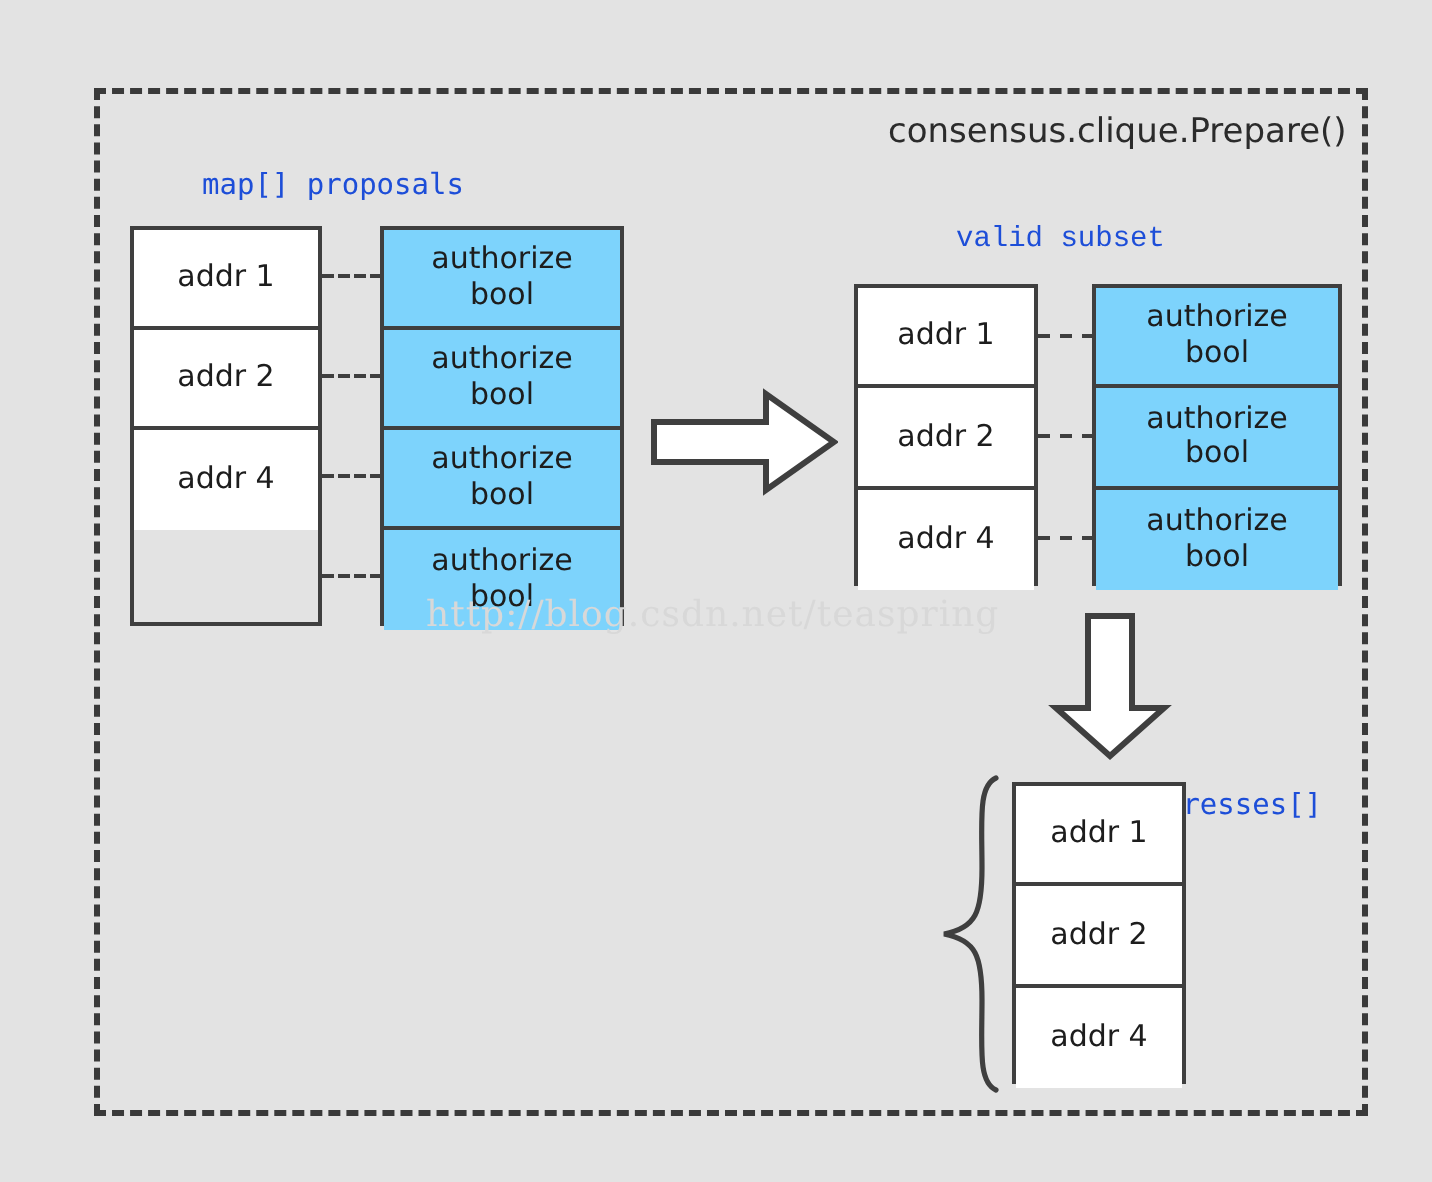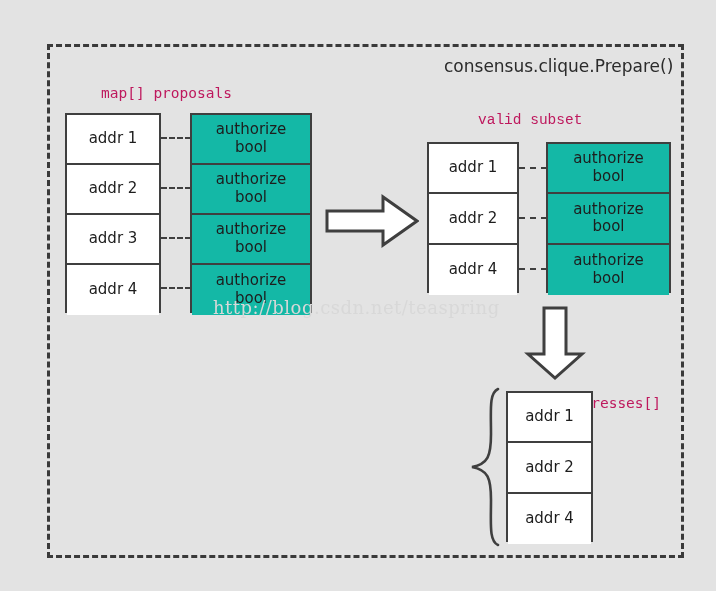--- a/index.html
+++ b/index.html
@@ -41,21 +41,21 @@
     top: 56px;
     font-size: 17px;
     color: #2b2b2b;
     white-space: nowrap;
     font-family: "DejaVu Sans", sans-serif;
   }
   .mono-label {
     position: absolute;
     font-family: "DejaVu Sans Mono", monospace;
     font-size: 14.5px;
-    color: #be185d;
+    color: #1d4ed8;
     letter-spacing: 0px;
     white-space: nowrap;
   }
   #label-proposals { left: 101px; top: 85px; }
   #label-valid     { left: 478px; top: 112px; font-family: Liberation Mono, monospace; }
   #label-addresses { left: 565px; top: 364px; margin-top: 31px; }
 
   
   .stack {
     position: absolute;
@@ -68,21 +68,21 @@
     align-items: center;
     justify-content: center;
     text-align: center;
     font-size: 15px;
     color: #1d1d1d;
     line-height: 1.18;
     border-bottom: 2px solid #3f3f3f;
   }
   .cell:last-child { border-bottom: none; }
   .green .cell { background: #ffffff; }
-  .purple .cell { background: #14b8a6; }
+  .purple .cell { background: #7dd3fc; }
 
   
   #stack-prop-keys  { left: 65px;  top: 113px; width: 96px;  height: 200px; }
   #stack-prop-keys .cell { height: 50px; }
   
   #stack-prop-vals  { left: 190px; top: 113px; width: 122px; height: 200px; }
   #stack-prop-vals .cell { height: 50px; }
 
   
   #stack-valid-keys { left: 427px; top: 142px; width: 92px;  height: 151px; }
@@ -151,21 +151,20 @@
 
   <div class="fn-title">consensus.clique.Prepare()</div>
 
   <div class="mono-label" id="label-proposals">map[] proposals</div>
   <div class="mono-label" id="label-valid">valid subset</div>
   <div class="mono-label" id="label-addresses">addresses[]</div>
 
   <div class="stack green" id="stack-prop-keys">
     <div class="cell">addr 1</div>
     <div class="cell">addr 2</div>
-    <div class="cell">addr 3</div>
     <div class="cell">addr 4</div>
   </div>
 
   <div class="stack purple" id="stack-prop-vals">
     <div class="cell">authorize<br>bool</div>
     <div class="cell">authorize<br>bool</div>
     <div class="cell">authorize<br>bool</div>
     <div class="cell">authorize<br>bool</div>
   </div>
 

